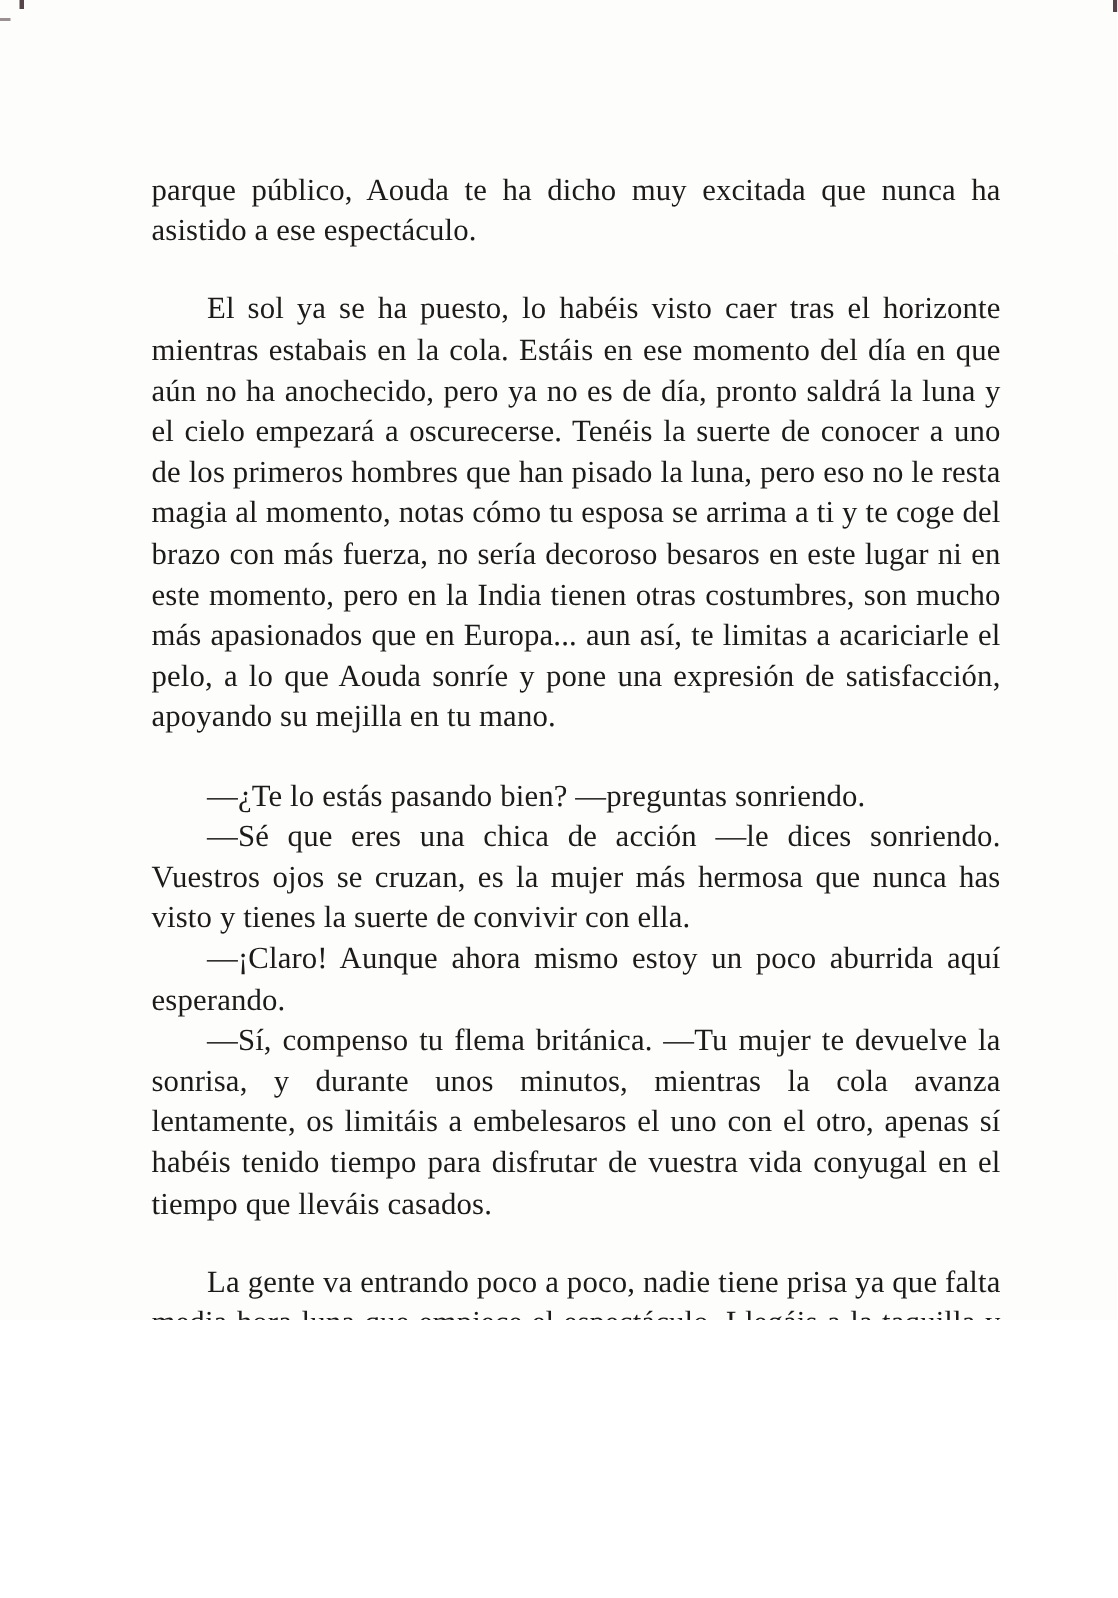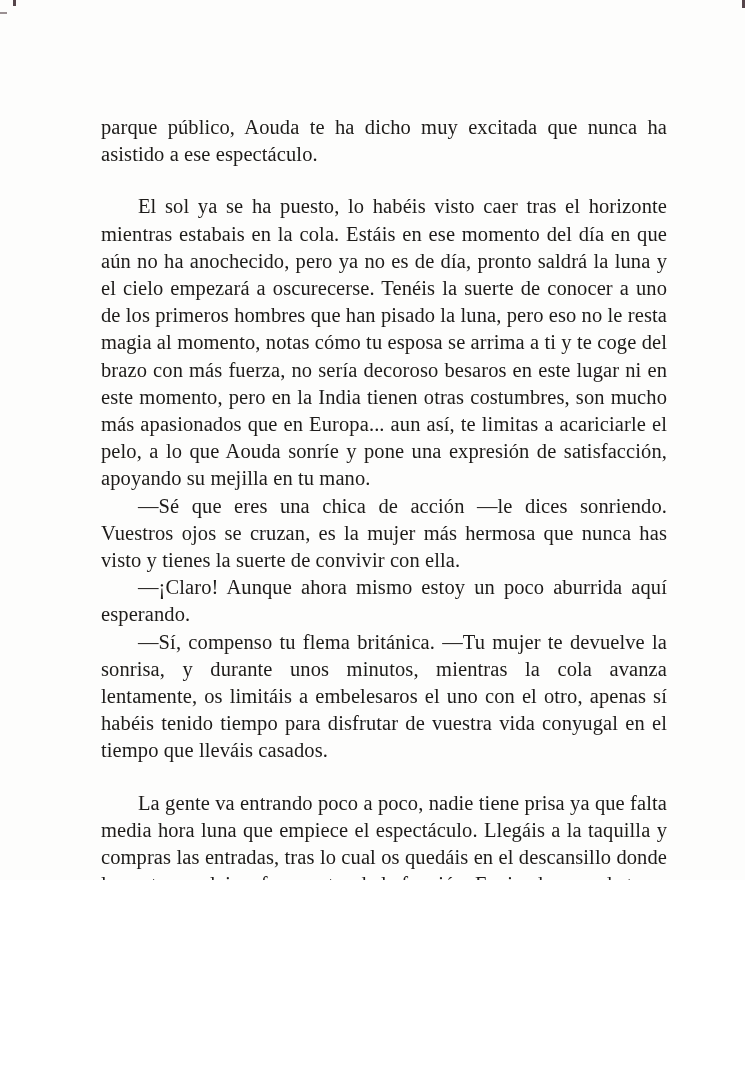--- a/index.html
+++ b/index.html
@@ -56,20 +56,21 @@
   <div class="artifact a-tl-tick"></div>
   <div class="artifact a-tl-dash"></div>
   <div class="artifact a-tr-sliver"></div>
   <div class="artifact a-bl-dash"></div>
   <div class="artifact a-bl-speck"></div>
   <div class="artifact a-br-sliver"></div>
 
   <main class="text-block">
     <p class="para">parque público, Aouda te ha dicho muy excitada que nunca ha asistido a ese espectáculo.</p>
     <p class="para indent gap">El sol ya se ha puesto, lo habéis visto caer tras el horizonte mientras estabais en la cola. Estáis en ese momento del día en que aún no ha anochecido, pero ya no es de día, pronto saldrá la luna y el cielo empezará a oscurecerse. Tenéis la suerte de conocer a uno de los primeros hombres que han pisado la luna, pero eso no le resta magia al momento, notas cómo tu esposa se arrima a ti y te coge del brazo con más fuerza, no sería decoroso besaros en este lugar ni en este momento, pero en la India tienen otras costumbres, son mucho más apasionados que en Europa... aun así, te limitas a acariciarle el pelo, a lo que Aouda sonríe y pone una expresión de satisfacción, apoyando su mejilla en tu mano.</p>
+    <p class="para indent gap">—¿Te lo estás pasando bien? —preguntas sonriendo.</p>
     <p class="para indent">—Sé que eres una chica de acción —le dices sonriendo. Vuestros ojos se cruzan, es la mujer más hermosa que nunca has visto y tienes la suerte de convivir con ella.</p>
     <p class="para indent">—¡Claro! Aunque ahora mismo estoy un poco aburrida aquí esperando.</p>
     <p class="para indent">—Sí, compenso tu flema británica. —Tu mujer te devuelve la sonrisa, y durante unos minutos, mientras la cola avanza lentamente, os limitáis a embelesaros el uno con el otro, apenas sí habéis tenido tiempo para disfrutar de vuestra vida conyugal en el tiempo que lleváis casados.</p>
     <p class="para indent gap">La gente va entrando poco a poco, nadie tiene prisa ya que falta media hora luna que empiece el espectáculo. Llegáis a la taquilla y compras las entradas, tras lo cual os quedáis en el descansillo donde la gente se relaja y fuma antes de la función. Enciendes uno de tus</p>
   </main>
 
   <div class="page-number">12</div>
 
 </div>
 

